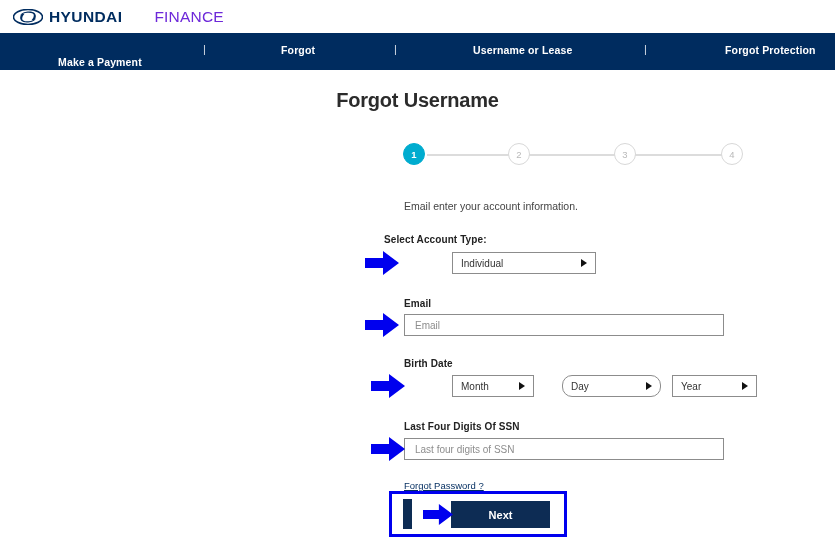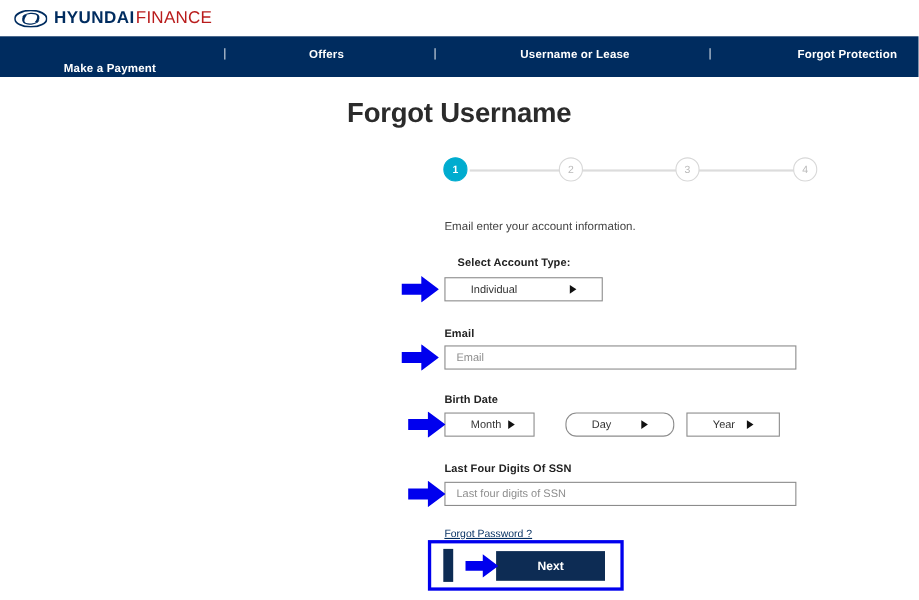--- a/index.html
+++ b/index.html
@@ -16,27 +16,27 @@
     position: absolute; left: 0; top: 0;
     width: 835px; height: 33px;
     background: #ffffff;
     display: flex; align-items: center;
   }
   .logo-wrap {
     display: flex; align-items: center;
     margin-left: 13px; gap: 6px;
   }
   .logo-mark { width: 30px; height: 16px; display: block; }
-  .logo-text { display: flex; align-items: flex-start; }
+  .logo-text { display: flex; align-items: flex-start; gap: 31px; }
   .logo-hyundai {
     font-size: 15.5px; font-weight: 700; color: #002C5F;
     letter-spacing: 0.4px;
   }
   .logo-finance {
-    font-size: 15.5px; font-weight: 400; color: #b91c1c;
+    font-size: 15.5px; font-weight: 400; color: #6d28d9;
     letter-spacing: 0.2px; margin-left: 1px;
   }
 
   
   .navbar {
     position: absolute; left: 0; top: 33px;
     width: 835px; height: 37px;
     background: #002C5F;
     display: flex; align-items: center;
   }
@@ -58,21 +58,21 @@
   .nav-i2 { position: absolute; left: 473px; top: 44px; }
   .nav-i3 { position: absolute; left: 725px; top: 44px; }
   .nav-s0 { position: absolute; left: 203px; top: 43px; }
   .nav-s1 { position: absolute; left: 394px; top: 43px; }
   .nav-s2 { position: absolute; left: 644px; top: 43px; }
 
   
   .page-title {
     position: absolute; left: 0; top: 89px;
     width: 835px; text-align: center;
-    font-size: 25px; font-weight: 700; color: #2b2b2b;
+    font-size: 20px; font-weight: 700; color: #2b2b2b;
     letter-spacing: -0.2px;
   }
 
   
   .stepper {
     position: absolute; left: 403px; top: 143px;
     width: 340px; height: 24px;
   }
   .step-line {
     position: absolute; left: 24px; top: 11px;
@@ -98,34 +98,34 @@
   .sc3 { left: 318px; }
   .intro-text {
     position: absolute; left: 404px; top: 200px;
     font-size: 10.5px; color: #444444;
   }
   .field-label {
     position: absolute;
     font-size: 10px; font-weight: 700; color: #222222;
     letter-spacing: 0.1px;
   }
-  .lbl-acct { left: 416px; top: 234px; }
+  .lbl-acct { left: 384px; top: 234px; }
   .lbl-email { left: 404px; top: 298px; }
   .lbl-birth { left: 404px; top: 358px; }
   .lbl-ssn  { left: 404px; top: 421px; }
 
   .sel-box, .txt-box {
     position: absolute;
     border: 1px solid #8c8c8c;
     background: #ffffff;
     display: flex; align-items: center;
     cursor: pointer;
     font-size: 10px;
   }
-  .sel-box { height: 22px; padding: 0 23px; justify-content: space-between; }
+  .sel-box { height: 22px; padding: 0 8px; justify-content: space-between; margin-left: 48px; }
   .txt-box { height: 22px; padding: 0 8px; }
 
   .sel-val { color: #333333; font-size: 10px; }
   .caret {
     width: 0; height: 0;
     border-top: 4.5px solid transparent;
     border-bottom: 4.5px solid transparent;
     border-left: 6px solid #111111;
     margin-left: 6px;
   }
@@ -190,21 +190,21 @@
     <span class="logo-text">
       <span class="logo-hyundai">HYUNDAI</span>
         <span class="logo-finance">FINANCE</span>
     </span>
   </div>
 </div>
 
 <div class="navbar"></div>
 <div class="nav-item nav-i0">Make a Payment</div>
 <div class="nav-sep nav-s0">|</div>
-<div class="nav-item nav-i1">Offers</div>
+<div class="nav-item nav-i1">Forgot</div>
 <div class="nav-sep nav-s1">|</div>
 <div class="nav-item nav-i2">Username or Lease</div>
 <div class="nav-sep nav-s2">|</div>
 <div class="nav-item nav-i3">Forgot Protection</div>
 
 <div class="page-title">Forgot Username</div>
 
 <div class="stepper">
   <div class="step-line"></div>
   <div class="step-circle active sc0">1</div>

